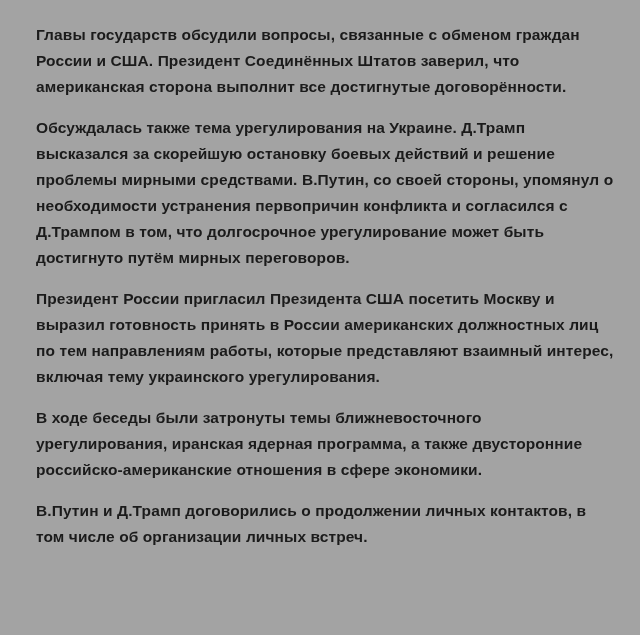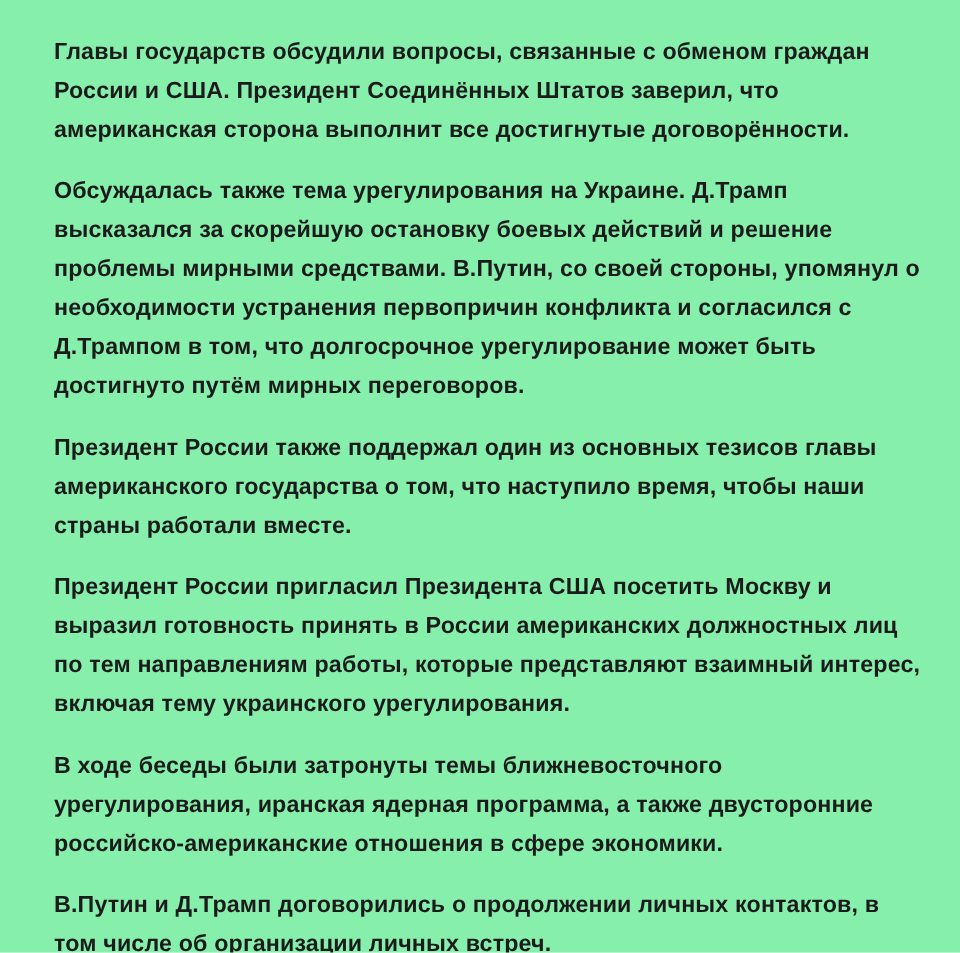--- a/index.html
+++ b/index.html
@@ -11,36 +11,35 @@
     width: 640px;
     height: 635px;
     background: #ffffff;
     overflow: hidden;
     font-family: "Liberation Sans", "DejaVu Sans", sans-serif;
   }
   .page {
     width: 640px;
     height: 635px;
     padding: 22px 12px 0 36px;
-    background: #86efac;
+    background: #a3a3a3;
   }
   .page p {
     margin: 0 0 15px 0;
     max-width: 580px;
     font-size: 15.5px;
     line-height: 26px;
     font-weight: 600;
     color: #1b1b1b;
     letter-spacing: 0.1px;
     text-align: left;
   }
 </style>
 </head>
 <body>
 
 <main class="page">
   <p>Главы государств обсудили вопросы, связанные с обменом граждан России и США. Президент Соединённых Штатов заверил, что американская сторона выполнит все достигнутые договорённости.</p>
   <p>Обсуждалась также тема урегулирования на Украине. Д.Трамп высказался за скорейшую остановку боевых действий и решение проблемы мирными средствами. В.Путин, со своей стороны, упомянул о необходимости устранения первопричин конфликта и согласился с Д.Трампом в том, что долгосрочное урегулирование может быть достигнуто путём мирных переговоров.</p>
-  <p>Президент России также поддержал один из основных тезисов главы американского государства о том, что наступило время, чтобы наши страны работали вместе.</p>
   <p>Президент России пригласил Президента США посетить Москву и выразил готовность принять в России американских должностных лиц по тем направлениям работы, которые представляют взаимный интерес, включая тему украинского урегулирования.</p>
   <p>В ходе беседы были затронуты темы ближневосточного урегулирования, иранская ядерная программа, а также двусторонние российско-американские отношения в сфере экономики.</p>
   <p>В.Путин и Д.Трамп договорились о продолжении личных контактов, в том числе об организации личных встреч.</p>
 </main>
 
 </body></html>

